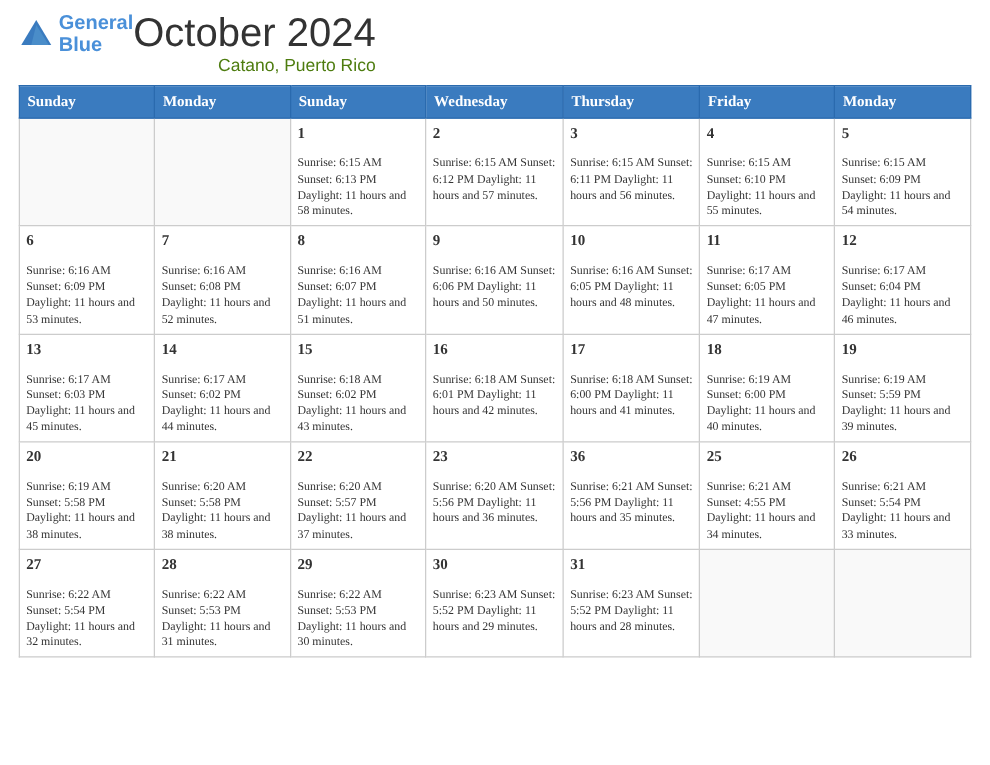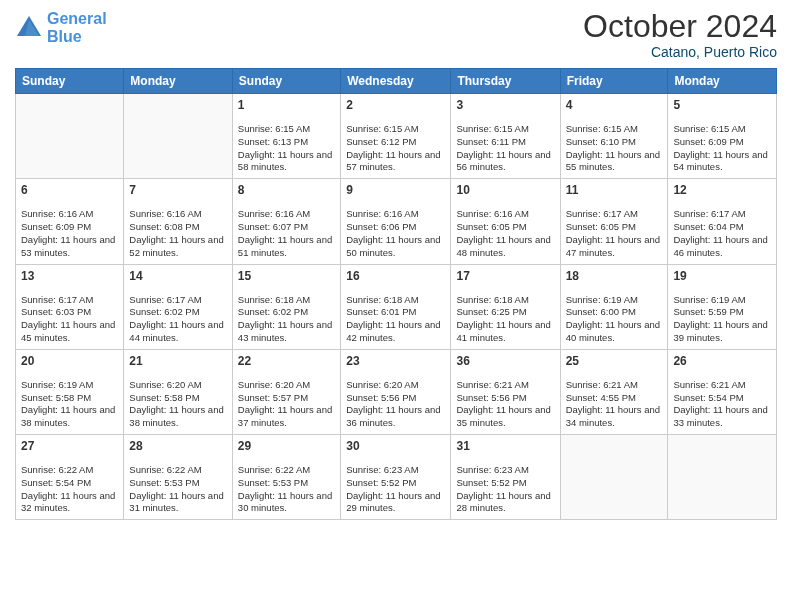--- a/index.html
+++ b/index.html
@@ -11,21 +11,21 @@
       overflow: hidden;
     }
     .page {
       width: 792px;
       height: 612px;
       background: #fff;
       padding: 10px 15px;
     }
     .header {
       display: flex;
-      justify-content: space-between;
+      justify-content: flex-start;
       align-items: flex-start;
       margin-bottom: 8px;
     }
     .logo {
       display: flex;
       align-items: center;
       gap: 4px;
     }
     .logo-text {
       font-size: 16px;
@@ -44,26 +44,27 @@
       text-align: right;
     }
     .month-title {
       font-size: 32px;
       font-weight: 400;
       color: #333;
       line-height: 1;
     }
     .subtitle {
       font-size: 14px;
-      color: #0c4a6e;
+      color: #4d7c0f;
       margin-top: 2px;
     }
     .calendar {
       width: 100%;
       border-collapse: collapse;
+      font-family: Liberation Serif, serif;
     }
     .calendar th {
       background: #3a7bbf;
       color: #fff;
       text-align: left;
       padding: 5px 6px;
       font-size: 12px;
       font-weight: bold;
       border: 1px solid #2a6aae;
     }
@@ -225,21 +226,21 @@
           </td>
           <td>
             <span class="day-num">16</span>
             <div class="day-info">Sunrise: 6:18 AM
 Sunset: 6:01 PM
 Daylight: 11 hours and 42 minutes.</div>
           </td>
           <td>
             <span class="day-num">17</span>
             <div class="day-info">Sunrise: 6:18 AM
-Sunset: 6:25 PM
+Sunset: 6:00 PM
 Daylight: 11 hours and 41 minutes.</div>
           </td>
           <td>
             <span class="day-num">18</span>
             <div class="day-info">Sunrise: 6:19 AM
 Sunset: 6:00 PM
 Daylight: 11 hours and 40 minutes.</div>
           </td>
           <td>
             <span class="day-num">19</span>

